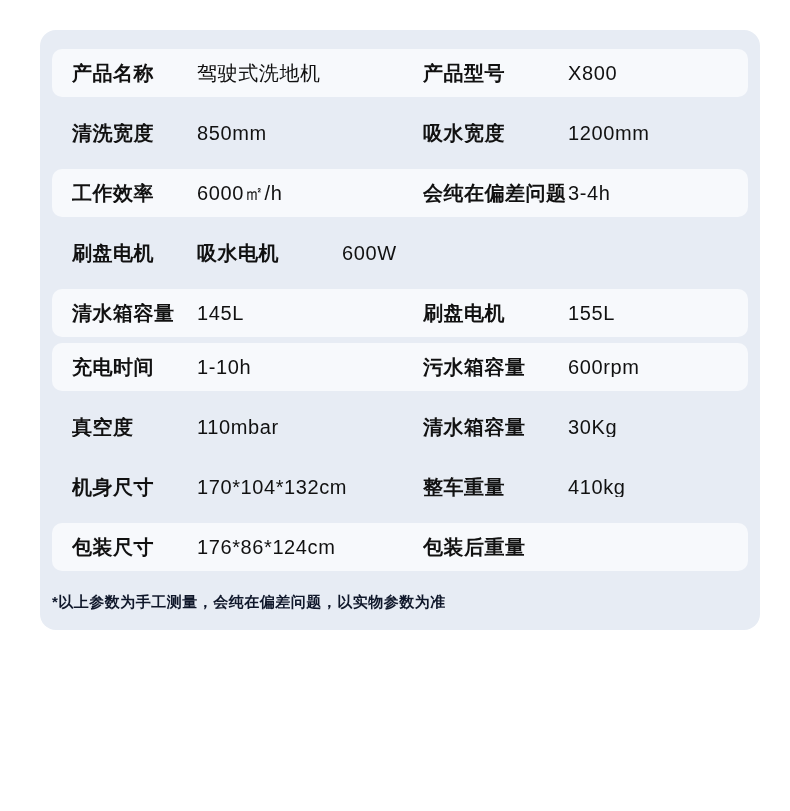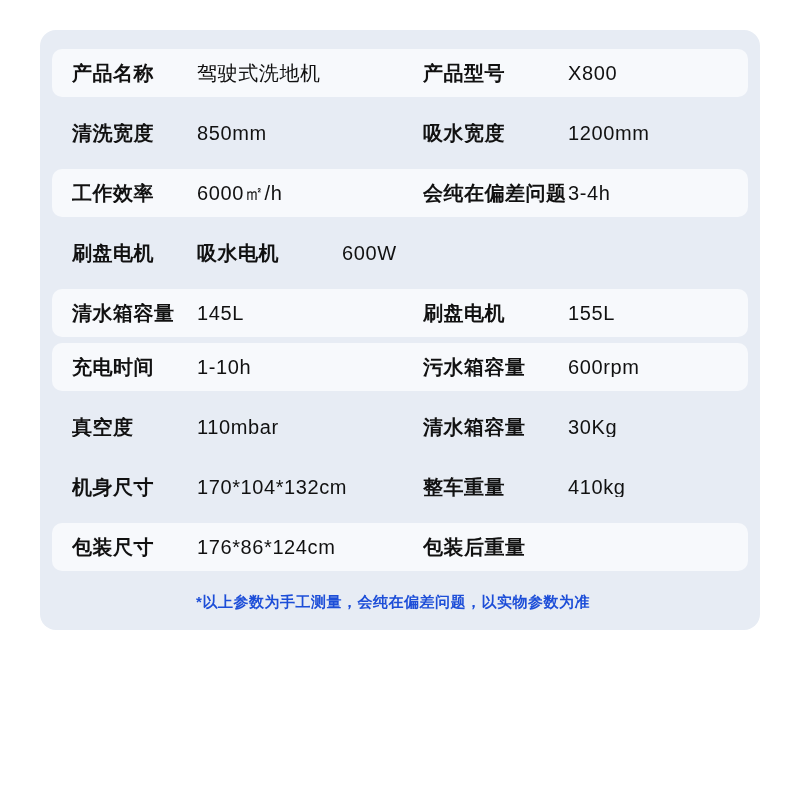--- a/index.html
+++ b/index.html
@@ -45,25 +45,25 @@
   .value{
     font-weight:400;
     letter-spacing:0.6px;
   }
   .c1l{margin-left:20px;width:125px;}
   .c1v{width:226px;}
   .c2l{width:145px;}
   .c2v{flex:1;}
   .footnote{
     padding:14px 14px 4px 0;
-    text-align:center;
+    text-align:left;
     font-size:15px;
     font-weight:600;
     letter-spacing:0.5px;
-    color:#1d4ed8;
+    color:#0f172a;
     line-height:1.4;
   }
 </style>
 </head>
 <body>
 
 <div class="panel">
   <div>
   <div class="row alt">
     <span class="cell label c1l">产品名称</span>

